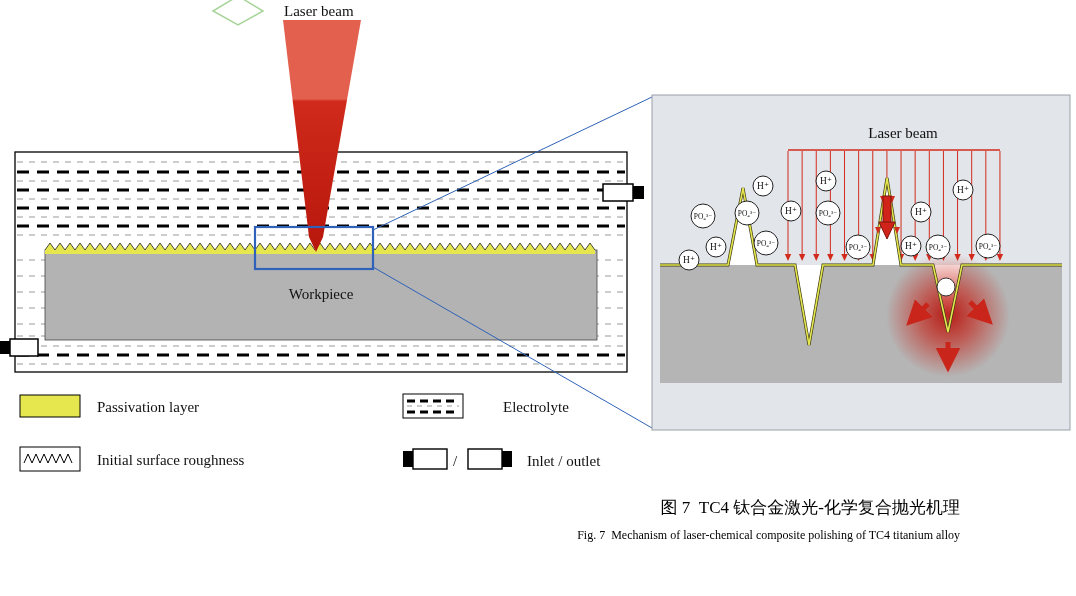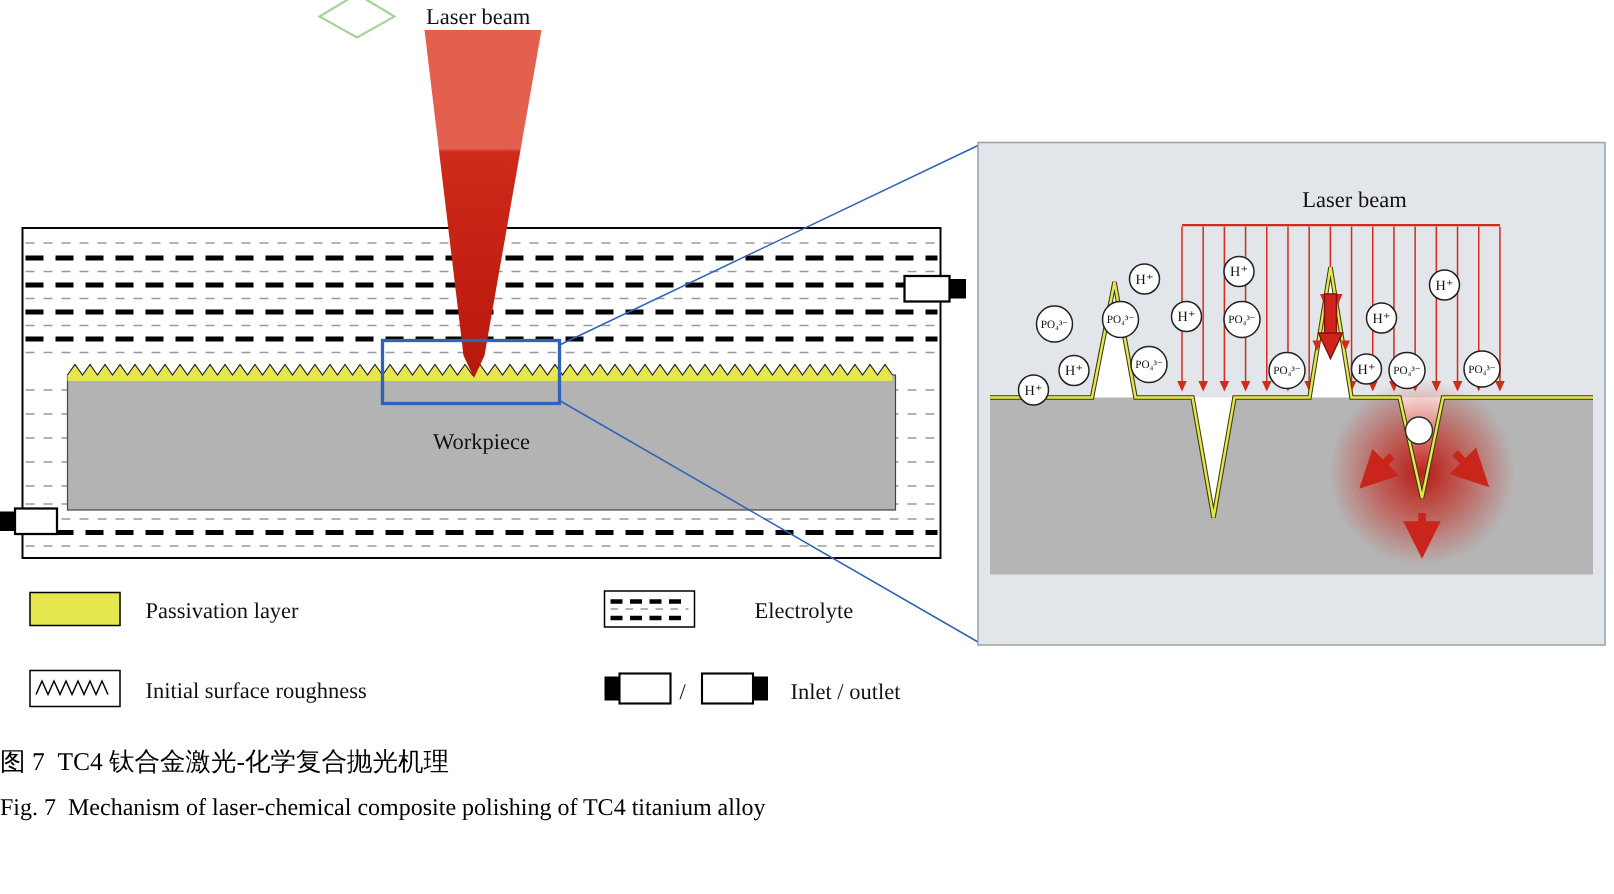--- a/index.html
+++ b/index.html
@@ -1,21 +1,21 @@
 <!DOCTYPE html>
 <html><head>
 <meta charset="utf-8">
 <style>
   html,body{margin:0;padding:0;background:#ffffff;}
   .figure{position:relative;width:1076px;height:596px;background:#fff;overflow:hidden;
           font-family:"Liberation Serif","DejaVu Serif",serif;}
   svg text{font-family:"Liberation Serif","DejaVu Serif",serif;fill:#111;}
-  .captions{position:absolute;left:0;top:492px;width:960px;text-align:left;color:#000;}
+  .captions{position:absolute;left:0;top:492px;width:960px;text-align:right;color:#000;}
   .cap-zh{font-size:17px;white-space:pre;line-height:1.9;}
-  .cap-en{font-size:16px;white-space:pre;line-height:1.9;}
+  .cap-en{font-size:12px;white-space:pre;line-height:1.9;}
 </style>
 </head>
 <body>
 
 <div class="figure">
 
 <svg width="1076" height="480" viewBox="0 0 1076 480">
   <defs>
     <linearGradient id="laserGrad" gradientUnits="userSpaceOnUse" x1="0" y1="20" x2="0" y2="252">
       <stop offset="0" stop-color="#e4604e"></stop>

